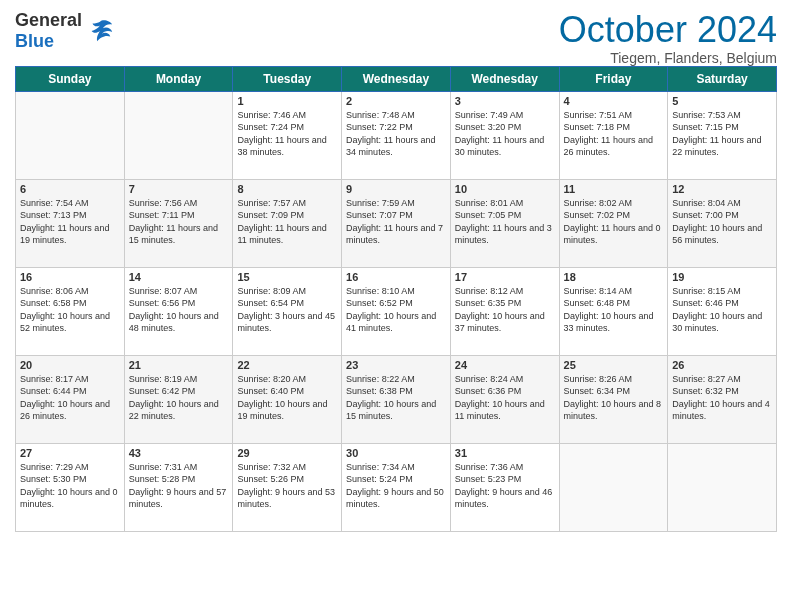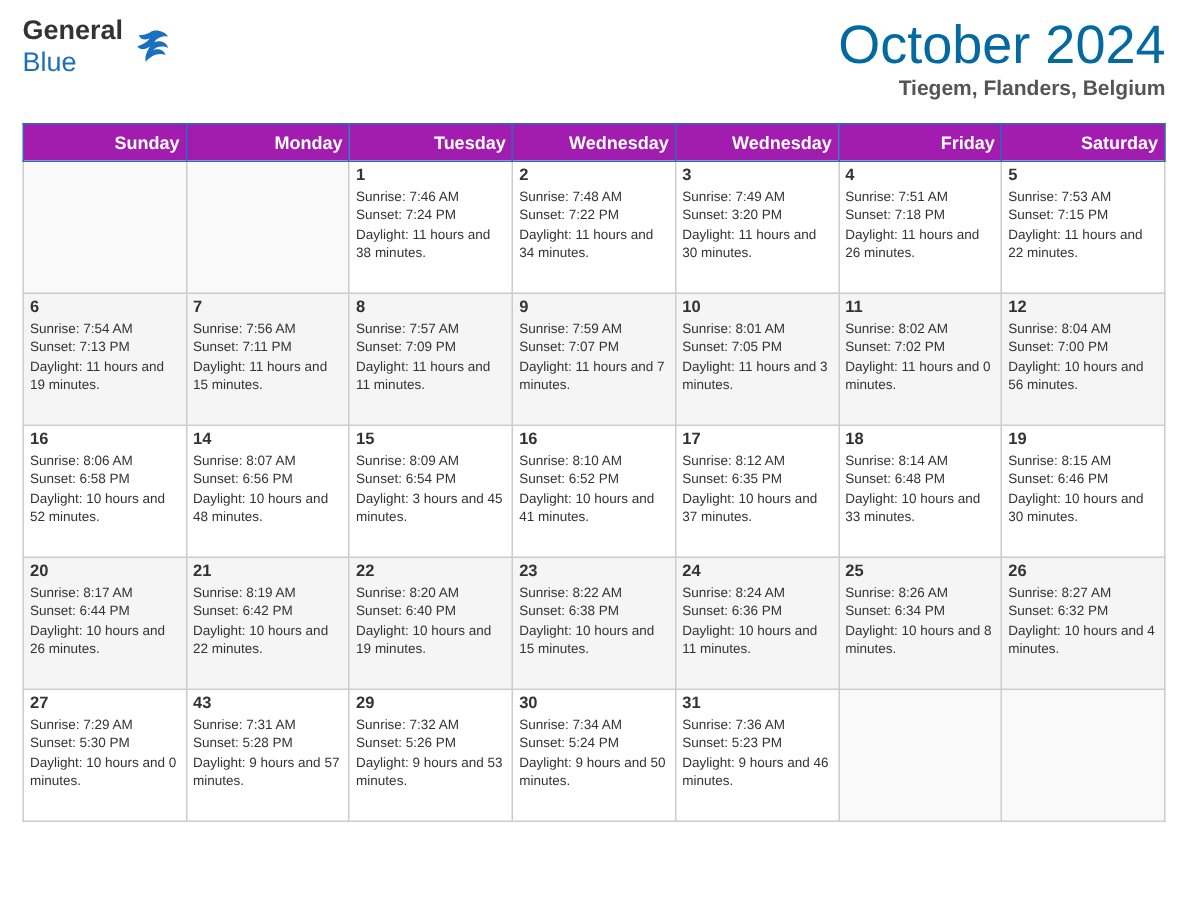--- a/index.html
+++ b/index.html
@@ -13,53 +13,52 @@
     .page {
       width: 792px;
       height: 612px;
       background: #fff;
       padding: 10px 15px 10px 15px;
     }
     .header {
       display: flex;
       justify-content: space-between;
       align-items: flex-start;
-      margin-bottom: 16px;
+      margin-bottom: 0;
     }
     .logo {
       display: flex;
       flex-direction: column;
       align-items: flex-start;
     }
     .title-block {
       text-align: right;
     }
     .title-month {
       font-size: 36px;
       font-weight: 300;
       color: #0369a1;
       line-height: 1.1;
     }
     .title-location {
       font-size: 14px;
       color: #555;
-      font-weight: bold;
     }
     .calendar {
       width: 100%;
       border-collapse: collapse;
       table-layout: fixed;
     }
     .calendar th {
-      background: #a21caf;
+      background: #0f766e;
       color: #fff;
       font-size: 12px;
       font-weight: bold;
       padding: 5px 4px;
-      text-align: right;
+      text-align: center;
       border: 1px solid #2a6ab8;
       margin-top: 42px;
     }
     .calendar td {
       border: 1px solid #ccc;
       vertical-align: top;
       padding: 3px 4px;
       font-size: 9.5px;
       color: #333;
       height: 88px;
@@ -91,21 +90,21 @@
   </style>
 </head>
 <body>
 
 <div class="page">
   <div class="header">
     <div class="logo">
       <div class="logo-wrapper">
         <div>
           <span style="font-size:18px;font-weight:bold;color:#333;">General</span><br>
-          <span style="font-size:18px;font-weight:normal;color:#1a6fbe;">Blue</span>
+          <span style="font-size:18px;font-weight:bold;color:#1a6fbe;">Blue</span>
         </div>
         <svg width="28" height="28" viewBox="0 0 30 30" fill="none" xmlns="http://www.w3.org/2000/svg">
           <path d="M15 5 C18 2, 26 4, 28 8 C24 7, 20 9, 18 12 C22 10, 27 12, 28 16 C24 14, 19 15, 17 18 C20 16, 25 17, 26 21 C21 19, 15 22, 12 26 C11 22, 13 18, 15 15 C12 17, 8 18, 6 15 C9 14, 13 12, 15 9 C12 11, 8 10, 7 7 C10 7, 13 6, 15 5Z" fill="#1a6fbe"></path>
         </svg>
       </div>
     </div>
     <div class="title-block">
       <div class="title-month">October 2024</div>
       <div class="title-location">Tiegem, Flanders, Belgium</div>
     </div>

